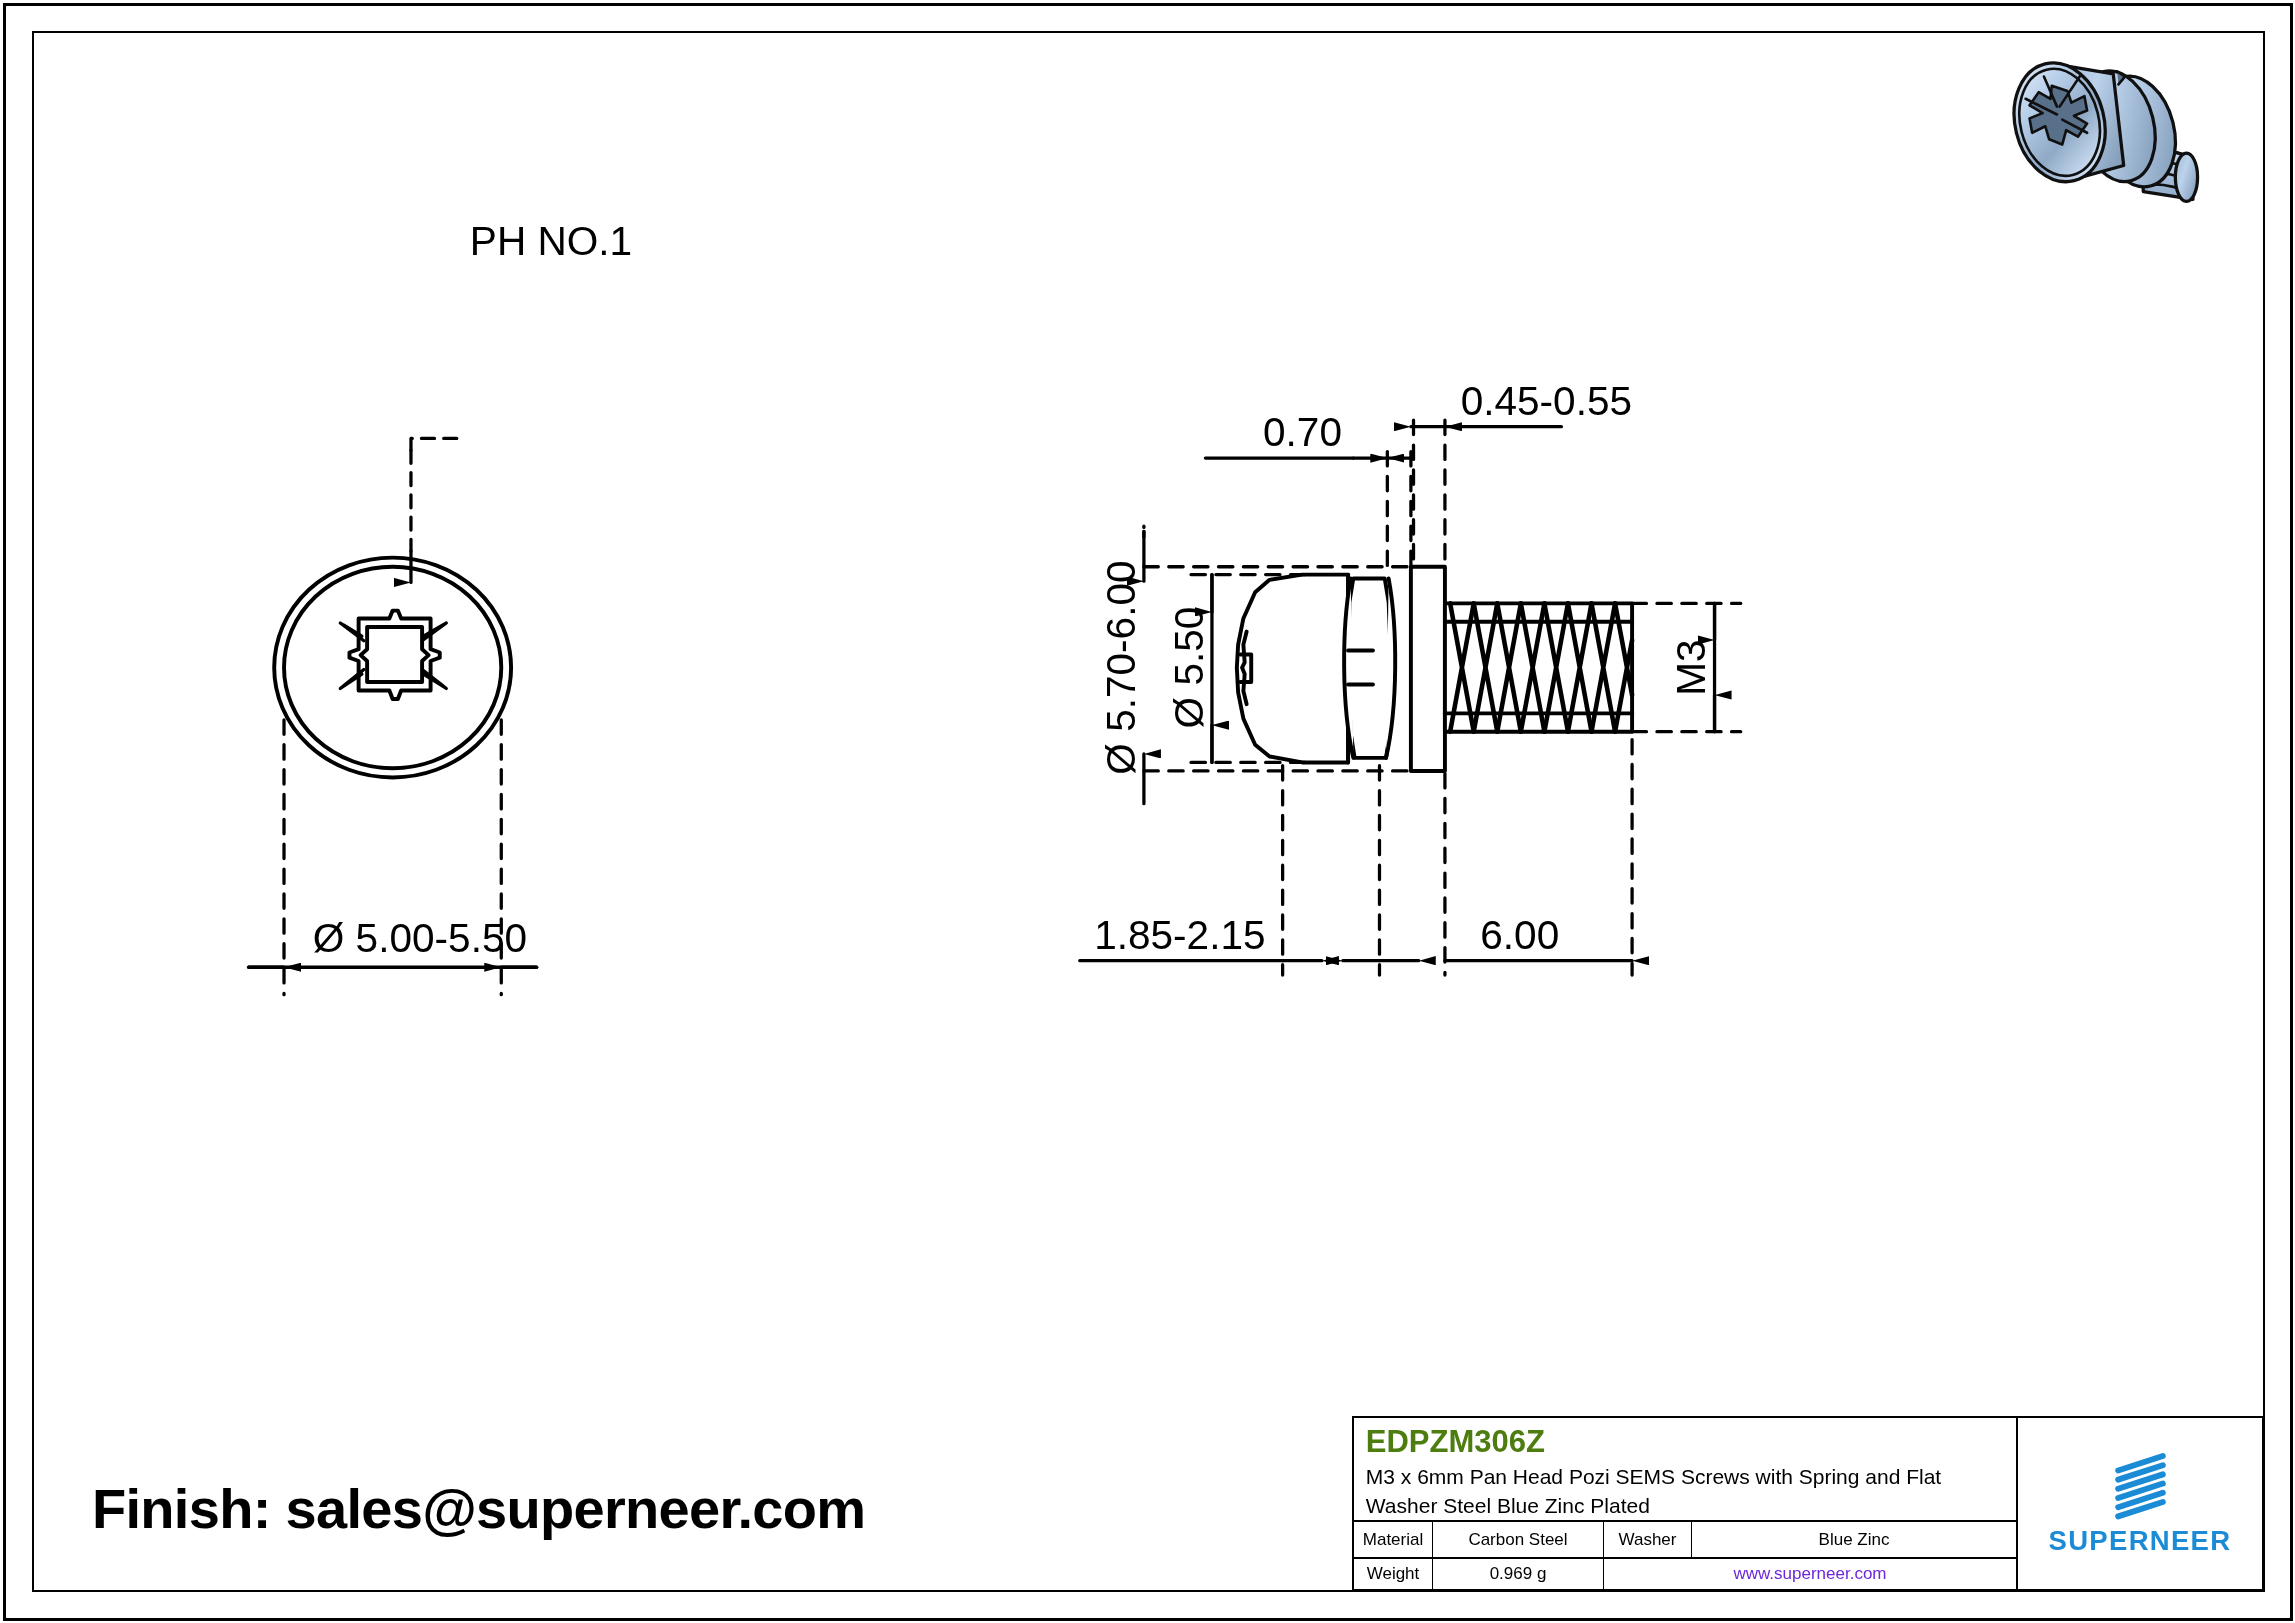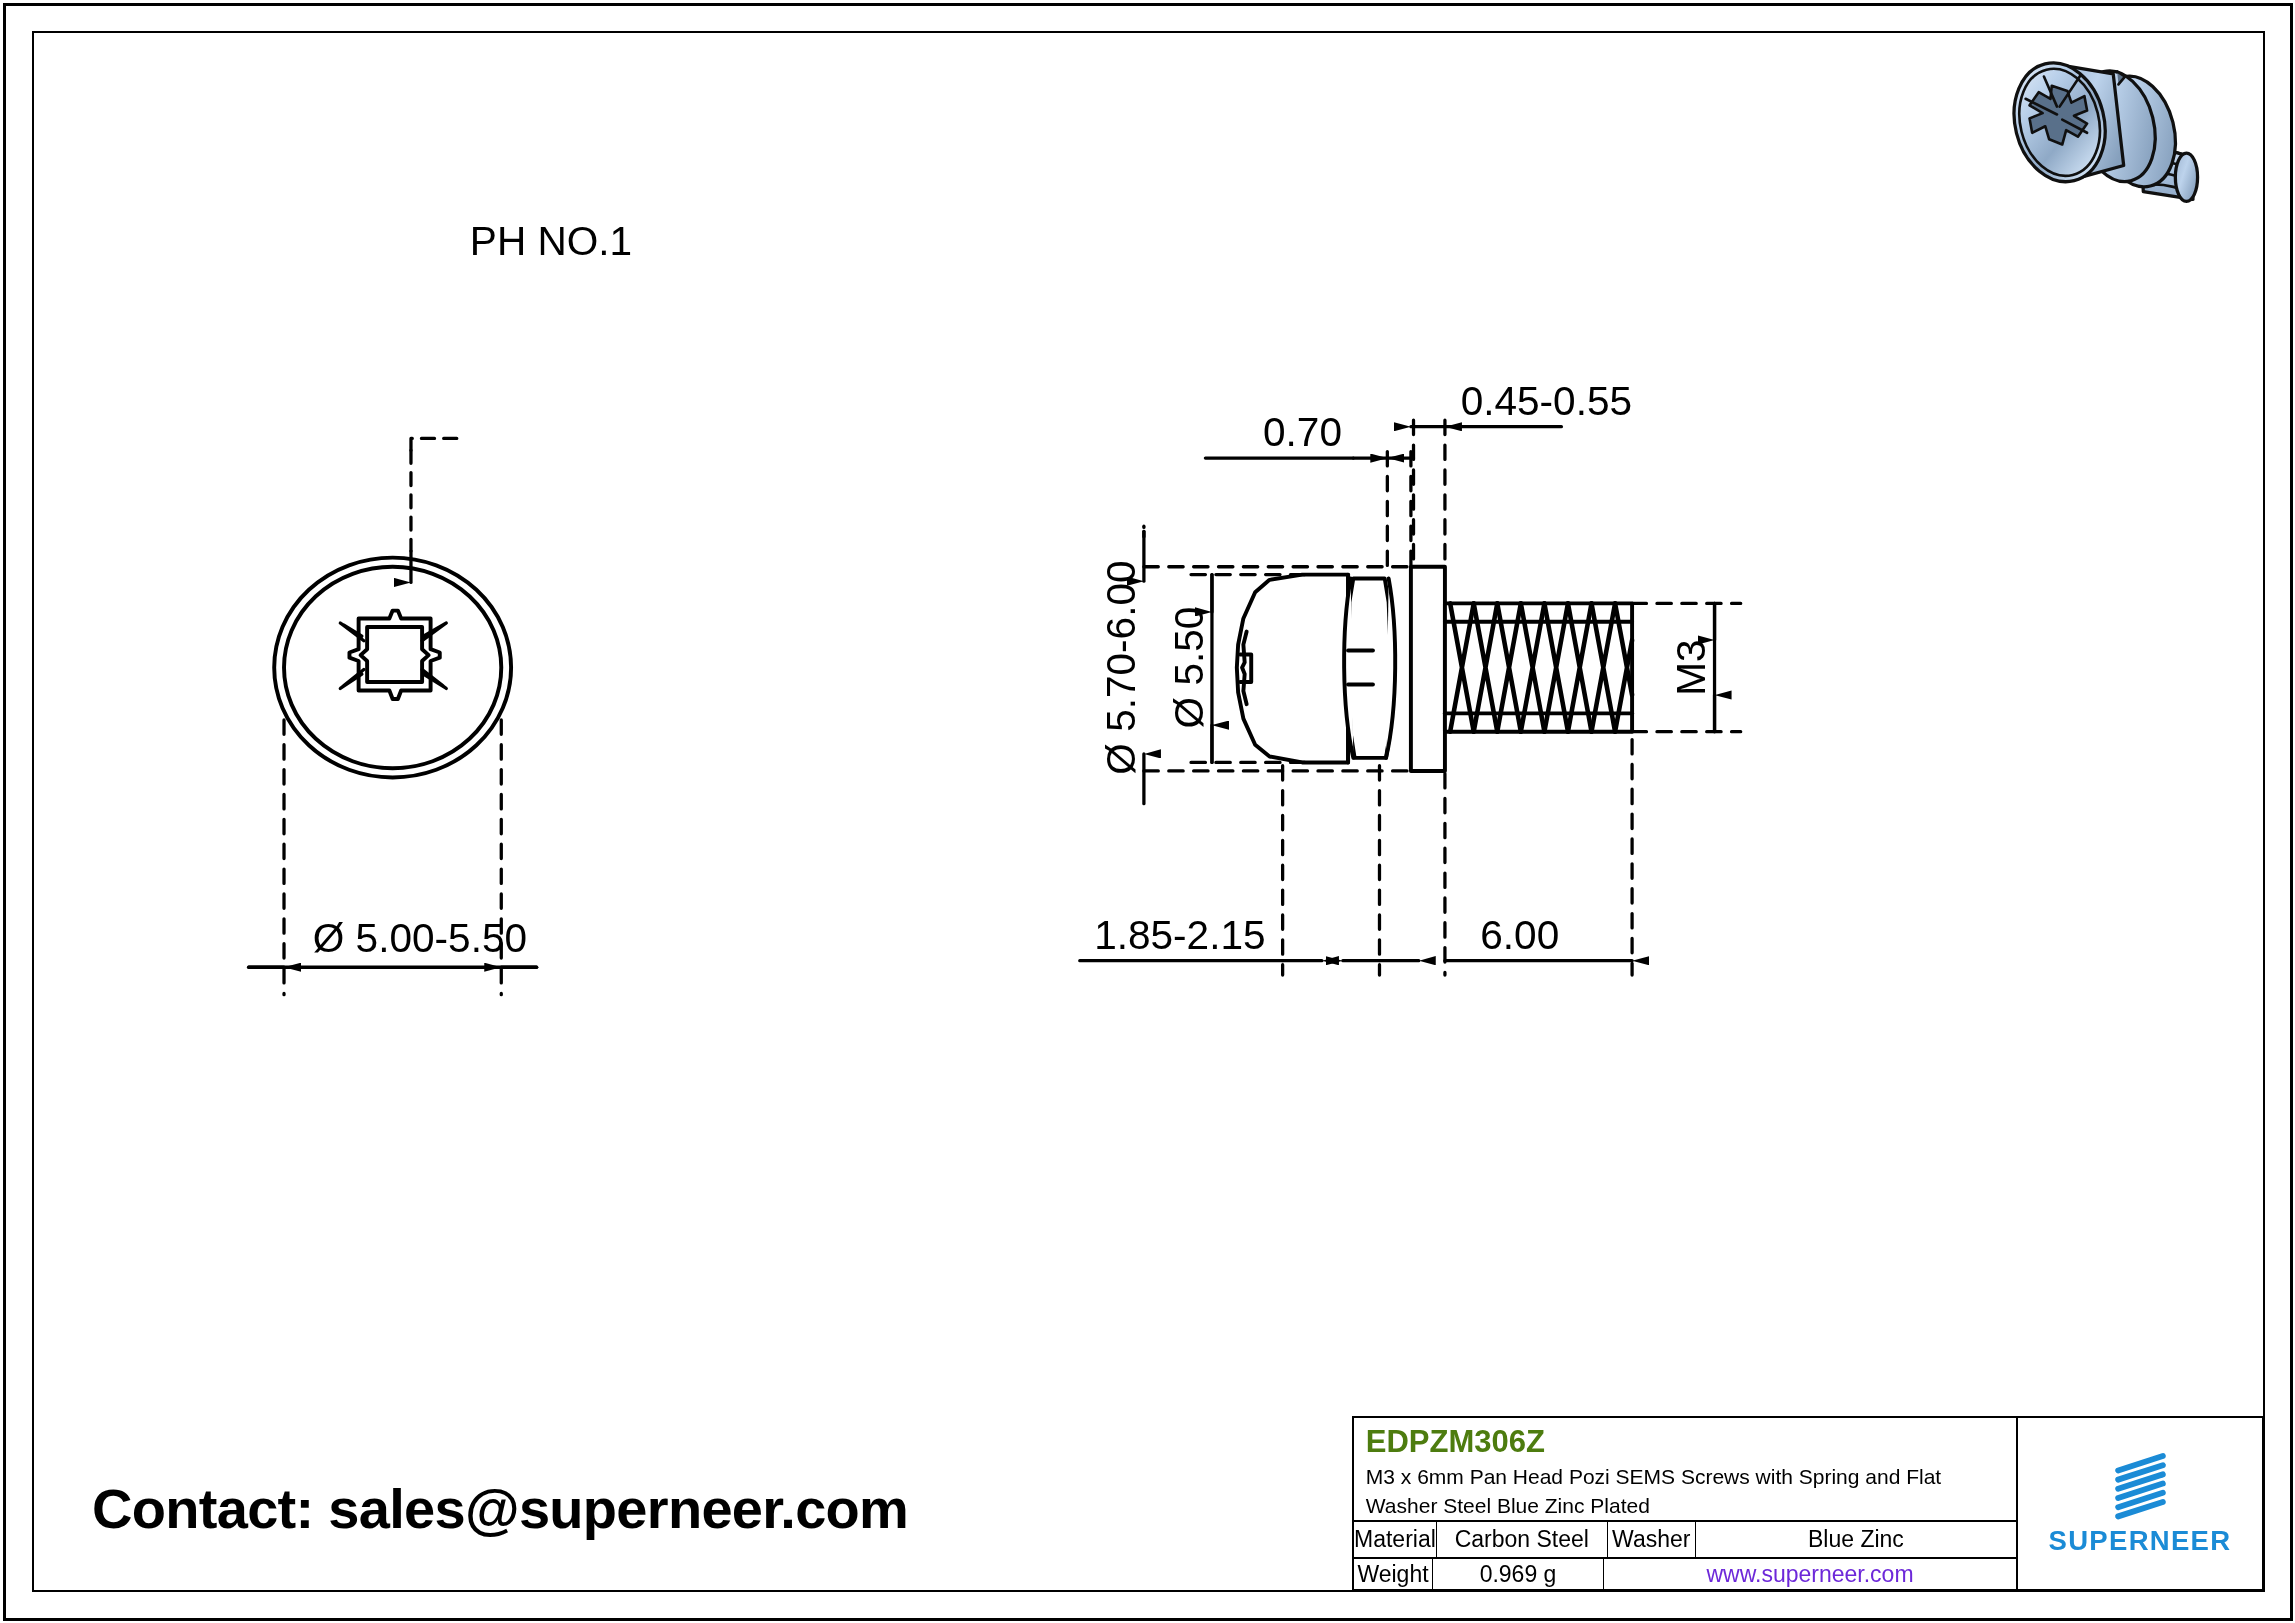--- a/index.html
+++ b/index.html
@@ -48,21 +48,21 @@
     color:#4d7c0f;margin:2.6px 0 1.3px 0;
   }
   #part-desc{
     font-size:21px;line-height:1.38;color:#000;margin-top:3.9px;
   }
   .tb-row{display:flex;width:100%;box-sizing:border-box;}
   #tb-row-1{flex:0 0 37px;border-bottom:2.6px solid #000;}
   #tb-row-2{flex:1 1 auto;border-radius:11px;}
   .tb-cell{
     display:flex;align-items:center;justify-content:center;
-    font-size:23px;color:#000;box-sizing:border-box;
+    font-size:17px;color:#000;box-sizing:border-box;
     border-right:1.3px solid #000;height:100%;text-align:center;
   }
   .tb-cell:last-child{border-right:none;}
   .c-label{flex:0 0 79px;}
   .c-value{flex:0 0 171px;}
   .c-label2{flex:0 0 88px;}
   .c-value2{flex:1 1 auto;}
   .c-wide{flex:1 1 auto;}
   .link{color:#6d28d9;}
 
@@ -319,21 +319,21 @@
       </g>
       <g stroke="#101010" stroke-width="4" fill="none">
         <path d="M84,74 L104,120"></path>
         <path d="M56,108 L104,132"></path>
         <path d="M140,72 L108,120"></path>
         <path d="M150,160 L112,140"></path>
       </g>
     </g>
   </svg>
 
-  <div id="contact">Contact: sales@superneer.com</div>
+  <div id="contact">Finish: sales@superneer.com</div>
 
   <div id="title-block">
 
     <div id="tb-left">
 
       <div id="tb-desc">
         <div id="part-number">EDPZM306Z</div>
         <div id="part-desc">M3 x 6mm Pan Head Pozi SEMS Screws with Spring and Flat Washer Steel Blue Zinc Plated</div>
       </div>
 

